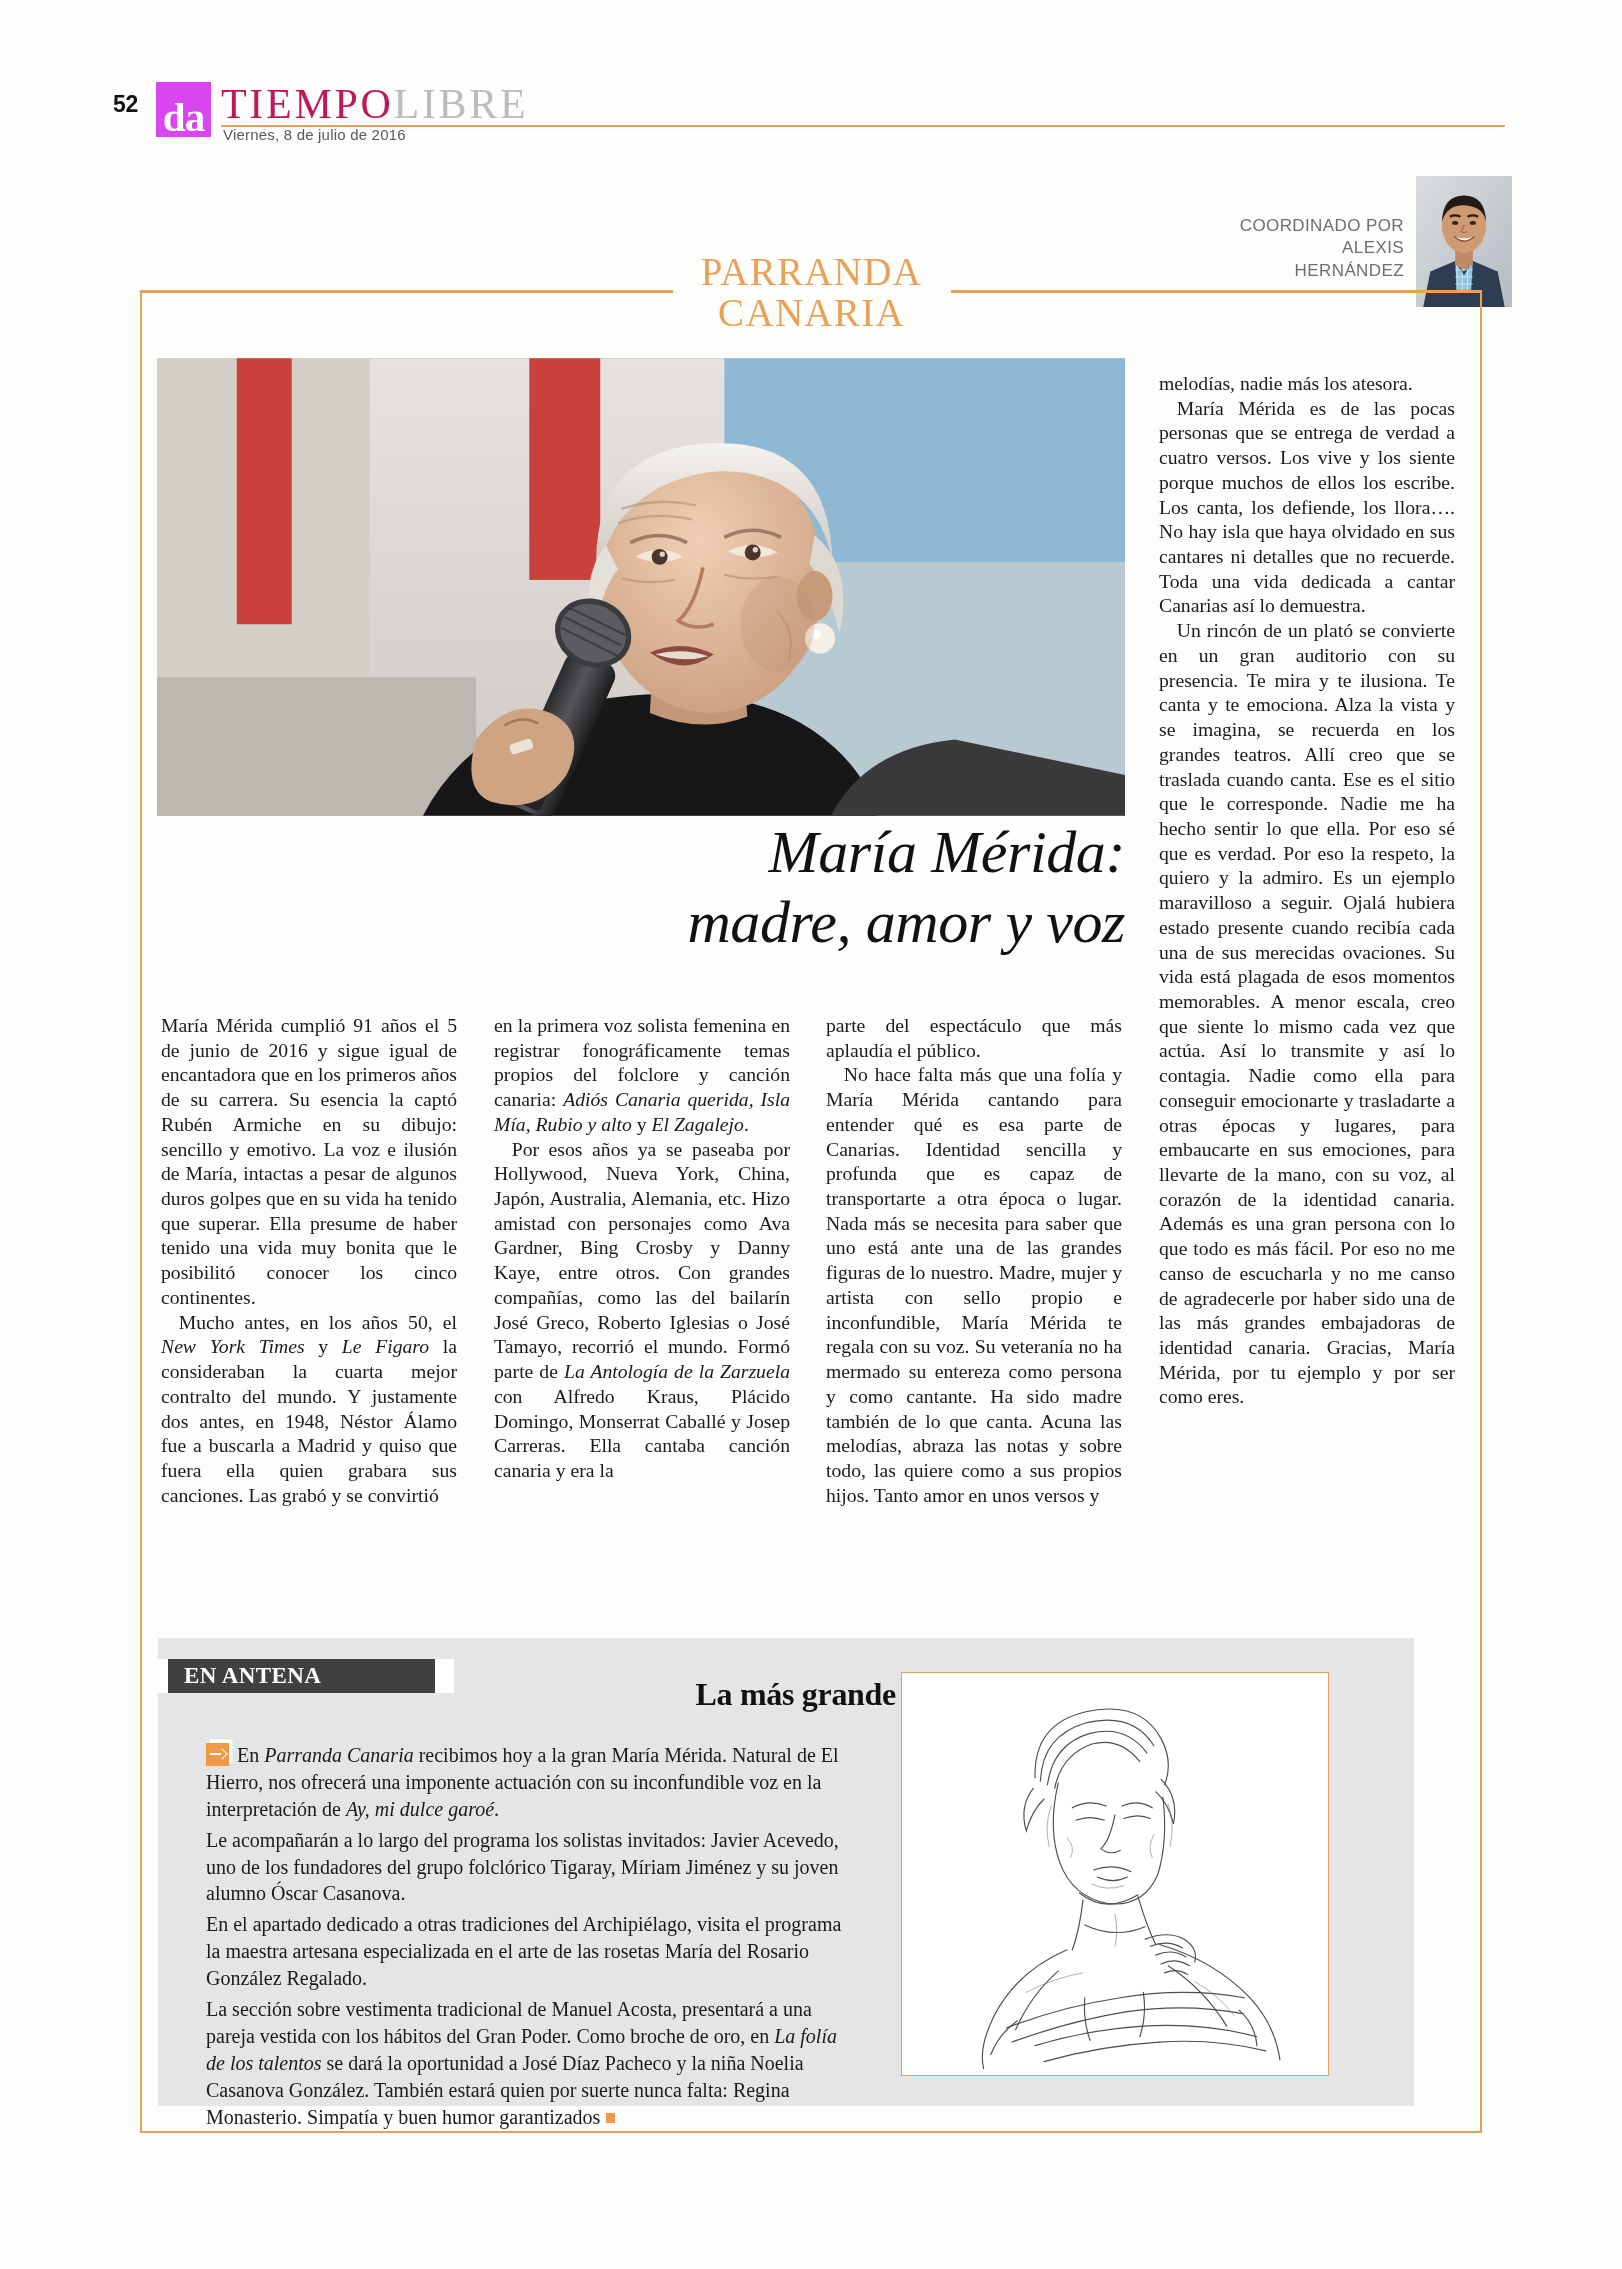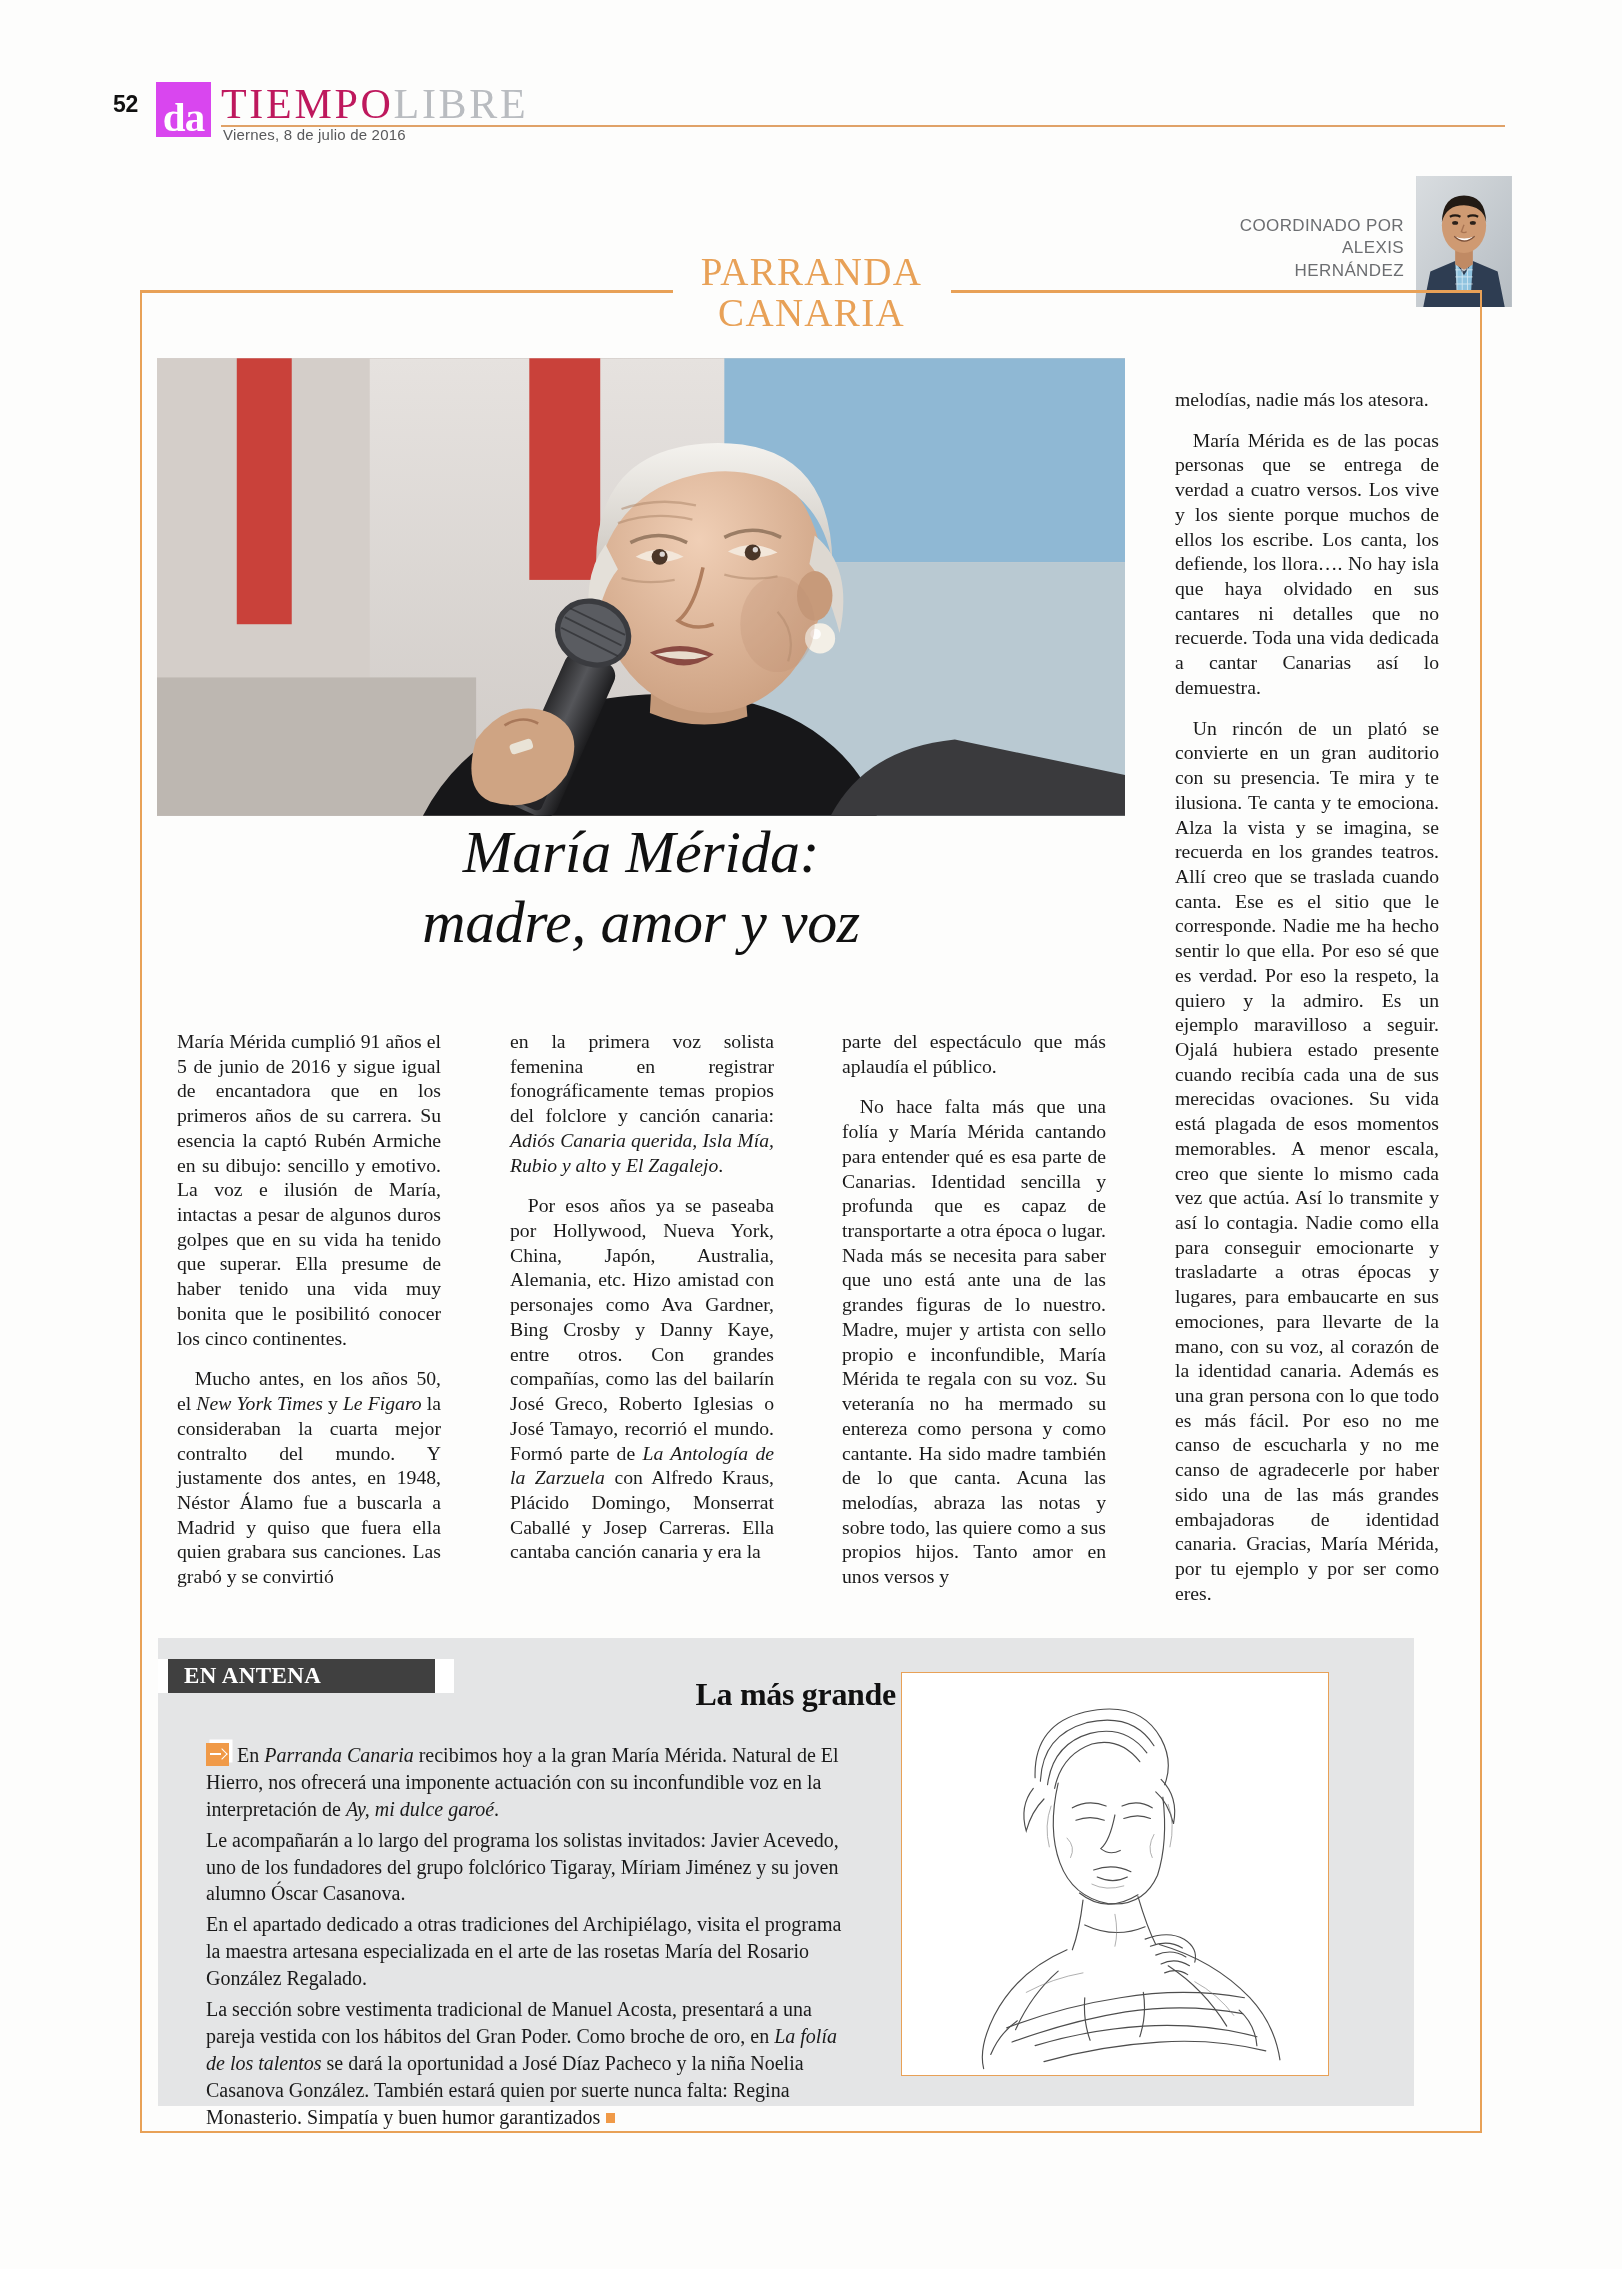--- a/index.html
+++ b/index.html
@@ -153,41 +153,41 @@
     overflow: hidden;
     background: #b9b0ab;
   }
 
   
   .headline {
     position: absolute;
     left: 157px;
     top: 818px;
     width: 968px;
-    text-align: center;
+    text-align: right;
     font-family: "Liberation Serif", serif;
     font-style: italic;
     font-size: 60px;
     line-height: 1.16;
     color: #111;
     letter-spacing: -0.4px;
   }
 
   
   .col {
     position: absolute;
     font-family: "Liberation Serif", serif;
     font-size: 19.7px;
     line-height: 1.255;
     text-align: justify;
     color: #1a1a1a;
     hyphens: auto;
     -webkit-hyphens: auto;
   }
-  .col p { margin: 16px; text-indent: 17.7px; }
+  .col p { margin: 0; text-indent: 17.7px; }
   .col p:first-child { text-indent: 0; }
   .col i { font-style: italic; }
 
   #col1 { left: 161px;  top: 1013px; width: 296px; }
   #col2 { left: 494px;  top: 1013px; width: 296px; }
   #col3 { left: 826px;  top: 1013px; width: 296px; }
   #col4 { left: 1159px; top: 371px;  width: 296px; }
 
   
   .antena-box {

